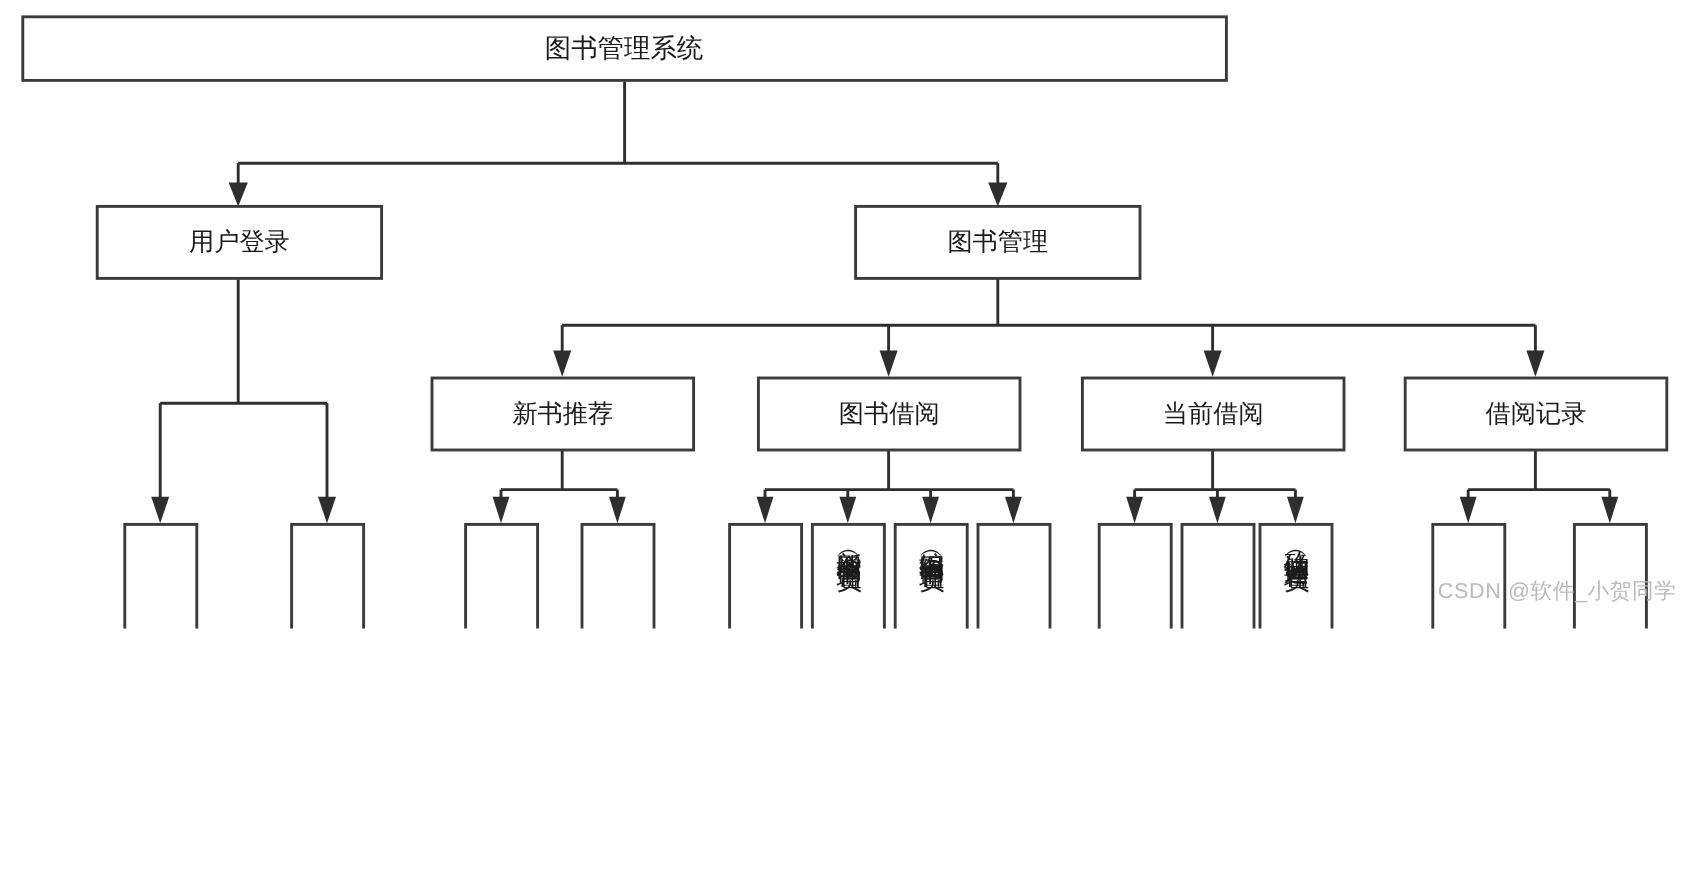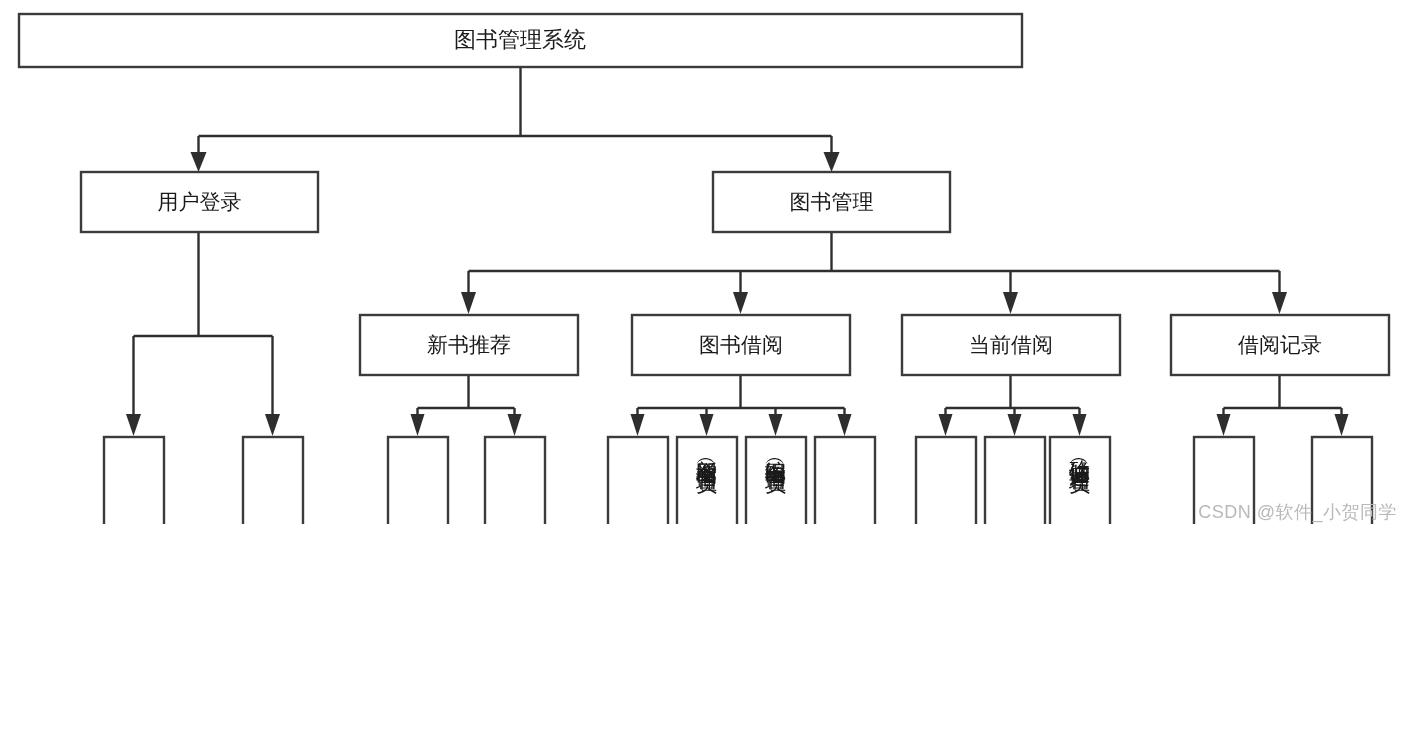--- a/index.html
+++ b/index.html
@@ -73,21 +73,21 @@
     letter-spacing: 2px;
     color: #1a1a1a;
     white-space: nowrap;
   }
   .leaf-wrap.center-v {
     align-items: center;
   }
   .watermark {
     position: absolute;
     right: 8px;
-    bottom: 0;
+    bottom: 20px;
     font-family: "Liberation Sans", "DejaVu Sans", sans-serif;
     font-size: 18px;
     color: #b9b9b9;
     letter-spacing: 0.5px;
     user-select: none;
     white-space: nowrap;
   }
 </style>
 </head>
 <body>

